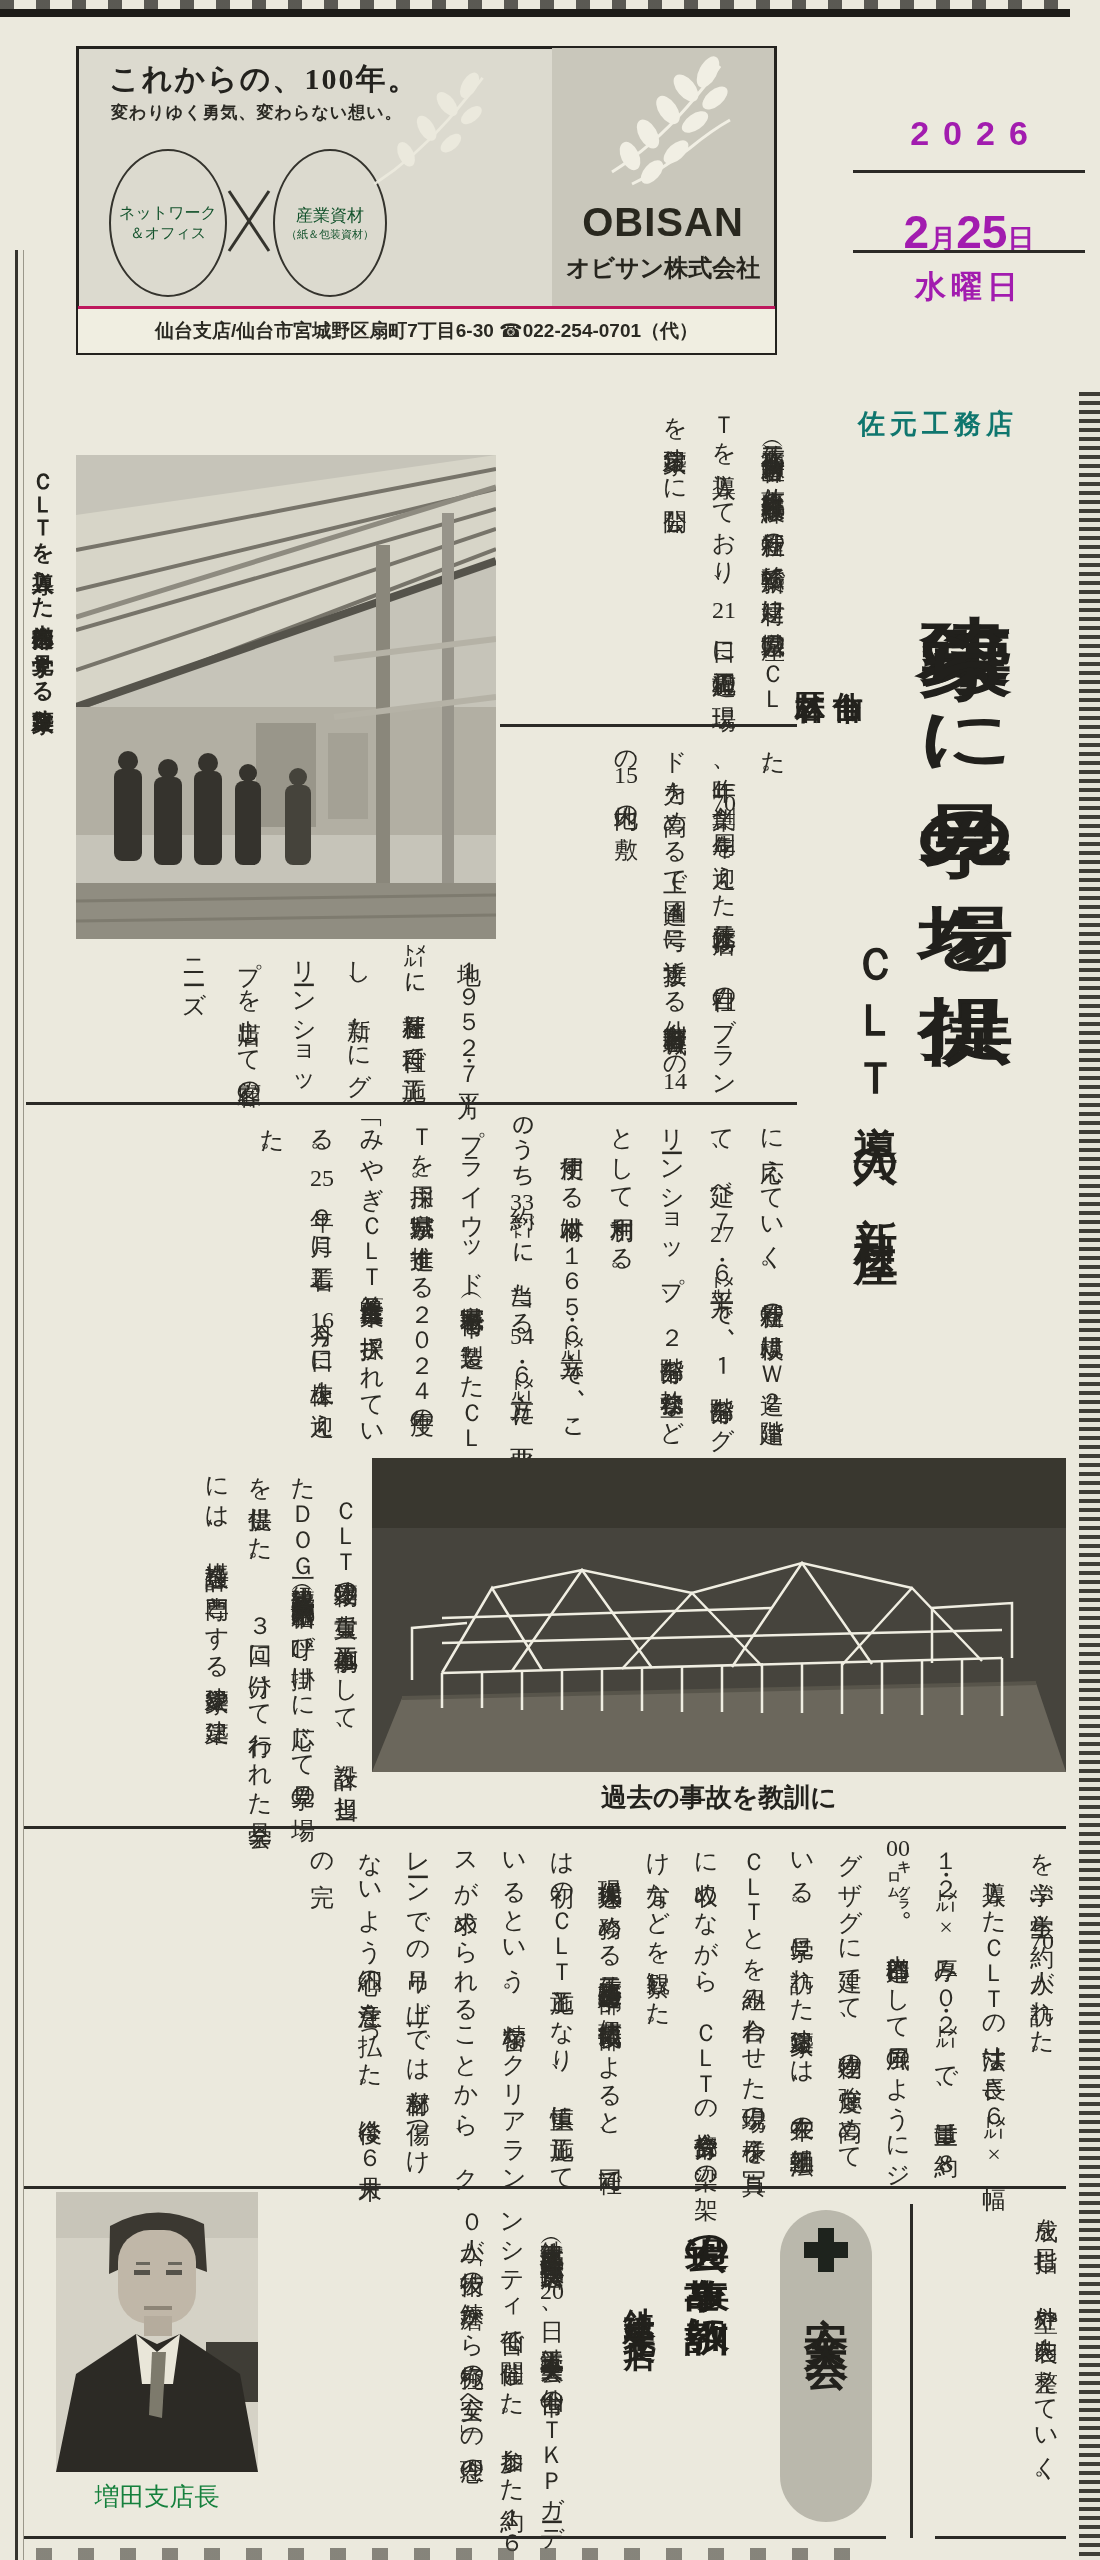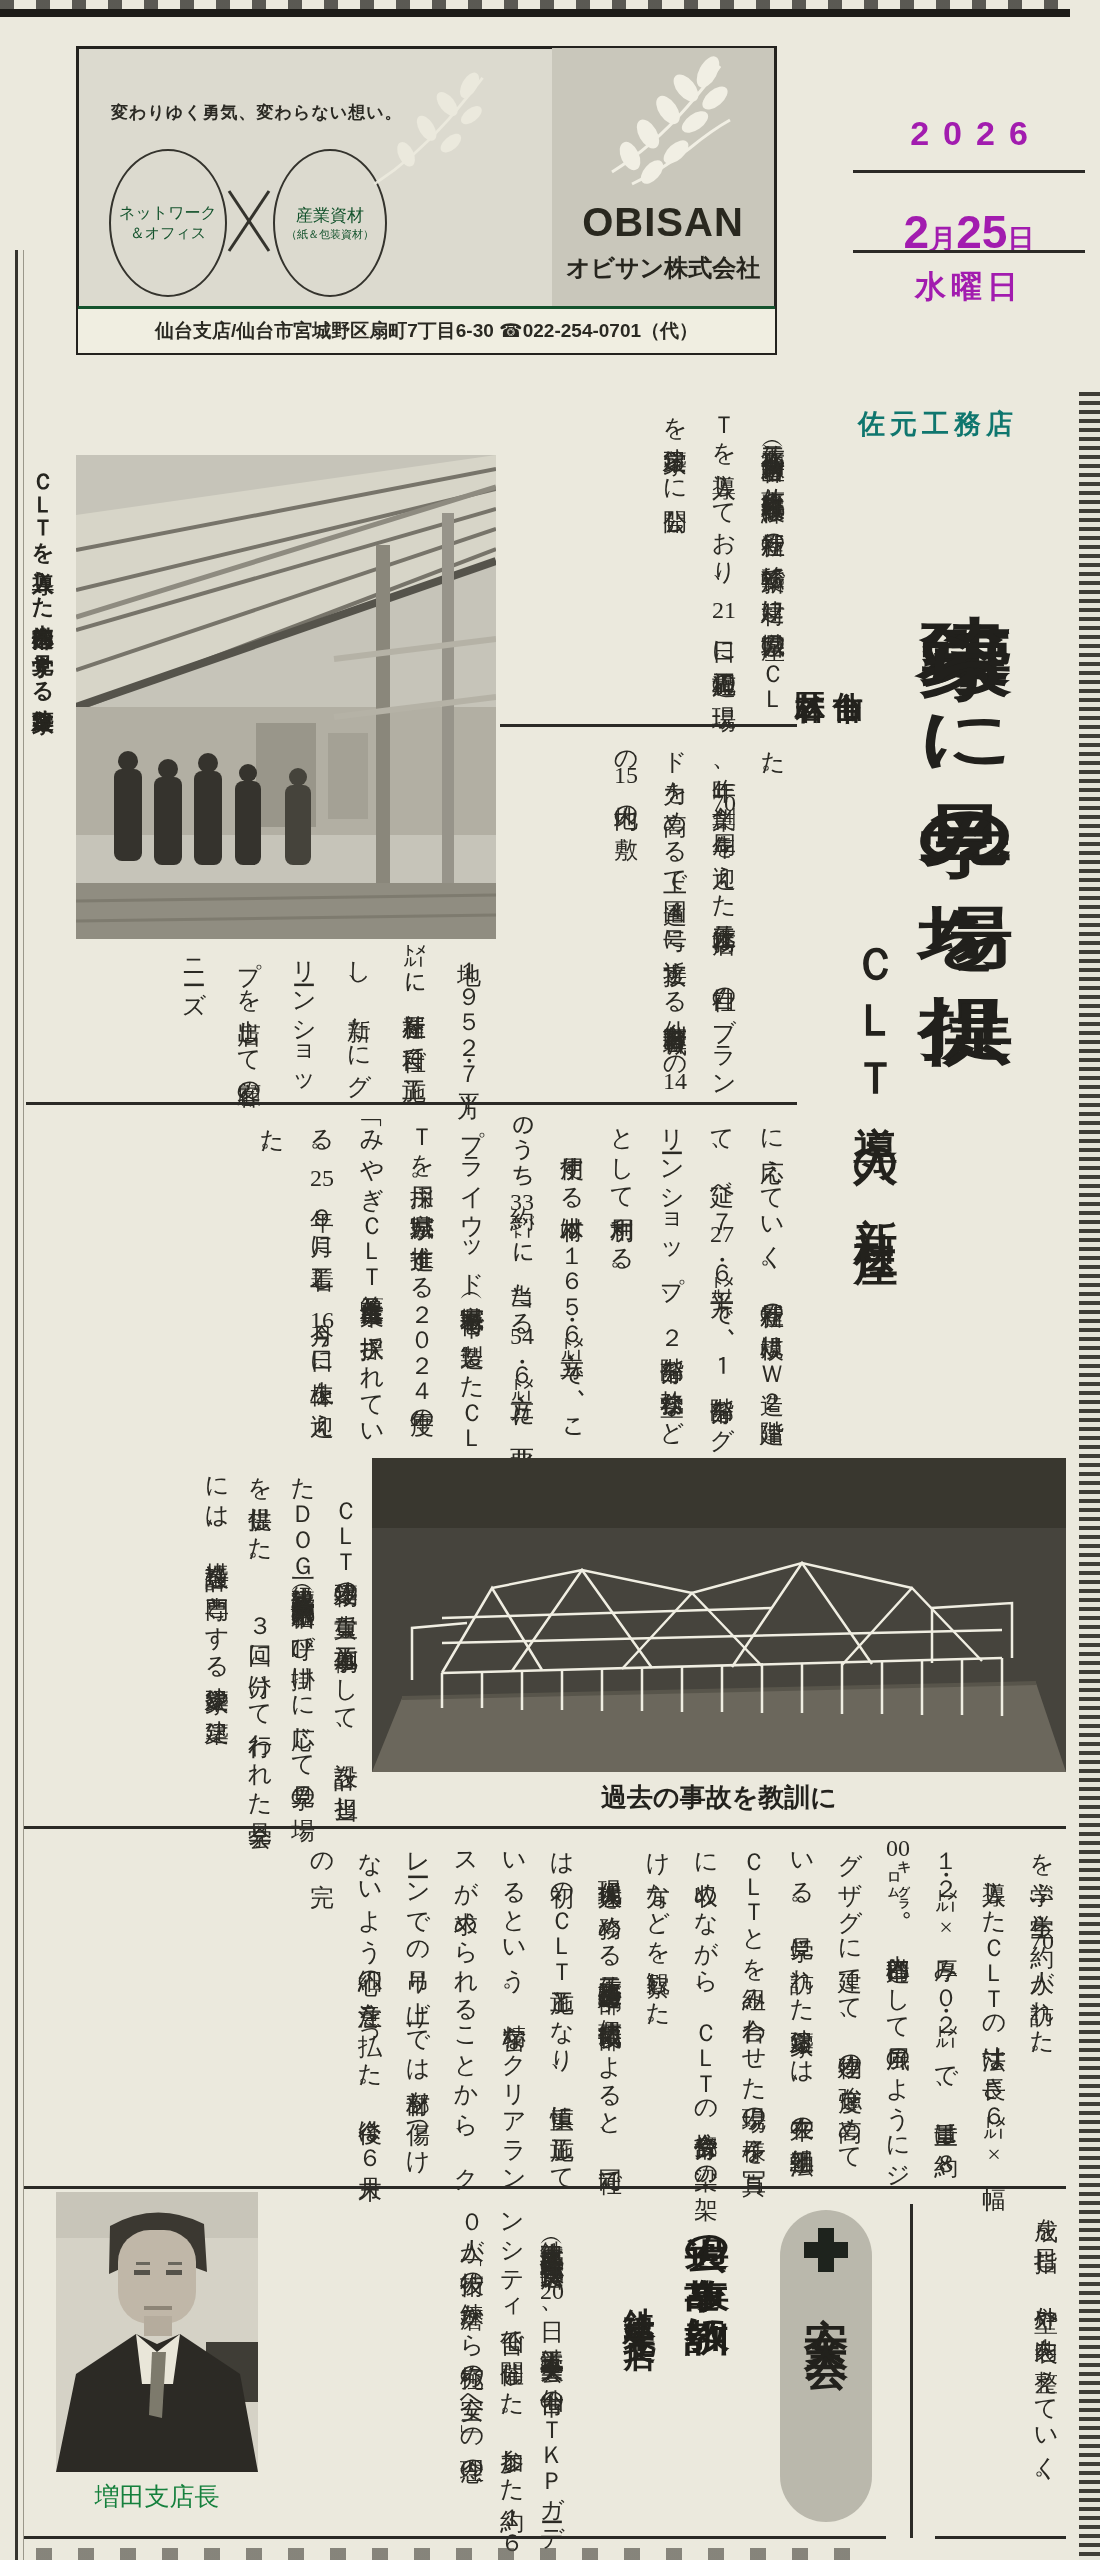--- a/index.html
+++ b/index.html
@@ -39,21 +39,21 @@
   .c-line2{font-size:15px;}
   .c2-line1{font-size:17px;text-align:right;}
   .c2-line2{font-size:11px;}
   .ad-x{left:146px;top:132px;width:48px;height:80px;}
   .gray-panel{left:473px;top:-1px;width:222px;height:265px;background:#c9c7bb;}
   .leaf-b{left:40px;top:4px;width:150px;height:146px;}
   .leaf-a{left:286px;top:12px;width:140px;height:140px;opacity:.9;}
   .logo{left:0;top:152px;width:222px;text-align:center;font-size:40px;font-weight:bold;
     letter-spacing:1px;color:#29281f;}
   .company{left:0;top:204px;width:222px;text-align:center;font-size:24px;font-weight:bold;color:#26251e;}
-  .addr-strip{left:-1px;bottom:-1px;width:697px;height:44px;background:#f0eee1;border-top:3px solid #14532d;
+  .addr-strip{left:-1px;bottom:-1px;width:697px;height:44px;background:#f0eee1;border-top:3px solid #be185d;
     display:flex;align-items:center;justify-content:center;font-size:19px;font-weight:bold;color:#2a2922;}
   
   .date-box{left:853px;top:100px;width:232px;height:220px;color:#a21caf;}
   .date-year{left:0;top:14px;width:232px;text-align:center;font-size:34px;letter-spacing:14px;
     text-indent:14px;font-weight:bold;}
   .date-rule1{left:0;top:70px;width:232px;height:3px;}
   .date-line{left:0;top:86px;width:232px;text-align:center;margin-top:19px;}
   .d-big{font-size:46px;font-weight:bold;}
   .d-small{font-size:27px;font-weight:bold;}
   .date-rule2{left:0;top:150px;width:232px;height:3px;}
@@ -109,20 +109,21 @@
 
 <div class="page">
 
   <div class="abs top-glyphs"></div>
   <div class="abs top-line"></div>
   <div class="abs left-rule"></div>
   <div class="abs left-rule2"></div>
   <div class="abs stripe-edge"></div>
 
   <div class="abs ad-box">
+    <div class="abs ad-head serif">これからの、100年。</div>
     <div class="abs ad-sub serif">変わりゆく勇気、変わらない想い。</div>
     <div class="abs ad-circle circle1 sans">
       <span class="c-line1">ネットワーク</span>
       <span class="c-line2">＆オフィス</span>
     </div>
     <svg class="abs ad-x" viewBox="0 0 48 80">
       <line x1="4" y1="10" x2="44" y2="70" stroke="#34332d" stroke-width="3"></line>
       <line x1="44" y1="10" x2="4" y2="70" stroke="#34332d" stroke-width="3"></line>
     </svg>
     <div class="abs ad-circle circle2 sans">

